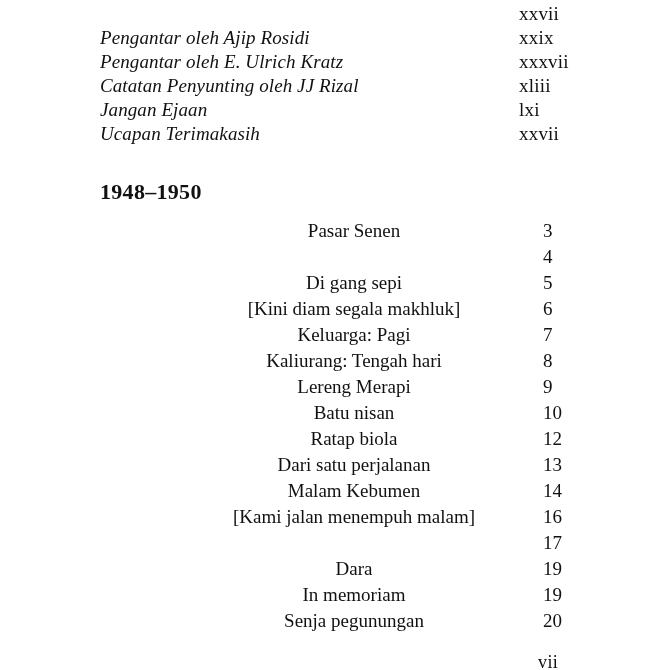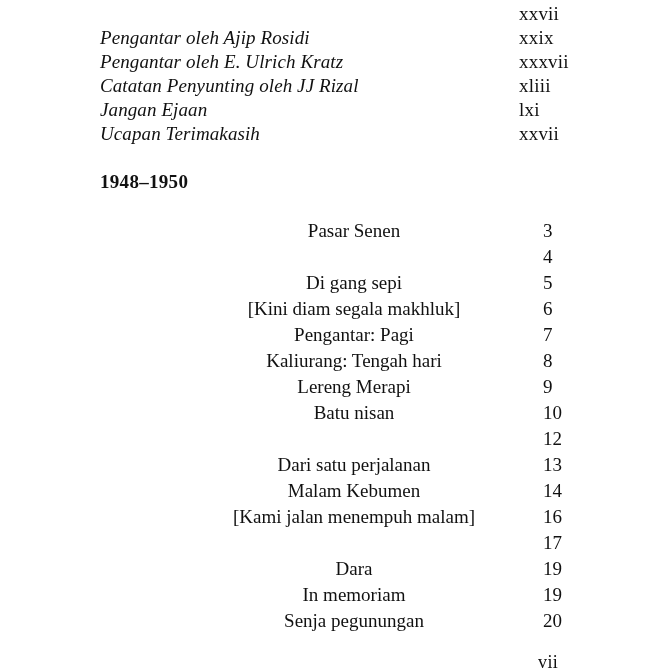--- a/index.html
+++ b/index.html
@@ -50,22 +50,22 @@
     font-size: 19px;
     letter-spacing: 0.2px;
     margin-left: 8px;
   }
   .fm-row { position: relative; }
 
   
   .section-heading {
     position: absolute;
     left: 100px;
-    top: 171px;
-    font-size: 19px;
+    top: 179px;
+    font-size: 22px;
     font-weight: bold;
     letter-spacing: 0.3px;
   }
 
   
   .poemlist {
     position: absolute;
     left: 124px;
     top: 218px;
     width: 460px;
@@ -127,25 +127,25 @@
       </div>
     </div>
 
   <div class="section-heading">1948–1950</div>
 
   <div class="poemlist">
       <div class="poem-row"><span class="poem-title">Pasar Senen</span><span class="poem-page">3</span></div>
       <div class="poem-row"><span class="poem-page">4</span></div>
       <div class="poem-row"><span class="poem-title">Di gang sepi</span><span class="poem-page">5</span></div>
       <div class="poem-row"><span class="poem-title">[Kini diam segala makhluk]</span><span class="poem-page">6</span></div>
-      <div class="poem-row"><span class="poem-title">Pengantar: Pagi</span><span class="poem-page">7</span></div>
+      <div class="poem-row"><span class="poem-title">Keluarga: Pagi</span><span class="poem-page">7</span></div>
       <div class="poem-row"><span class="poem-title">Kaliurang: Tengah hari</span><span class="poem-page">8</span></div>
       <div class="poem-row"><span class="poem-title">Lereng Merapi</span><span class="poem-page">9</span></div>
       <div class="poem-row"><span class="poem-title">Batu nisan</span><span class="poem-page">10</span></div>
-      <div class="poem-row"><span class="poem-page">12</span></div>
+      <div class="poem-row"><span class="poem-title">Ratap biola</span><span class="poem-page">12</span></div>
       <div class="poem-row"><span class="poem-title">Dari satu perjalanan</span><span class="poem-page">13</span></div>
       <div class="poem-row"><span class="poem-title">Malam Kebumen</span><span class="poem-page">14</span></div>
       <div class="poem-row"><span class="poem-title">[Kami jalan menempuh malam]</span><span class="poem-page">16</span></div>
       <div class="poem-row"><span class="poem-page">17</span></div>
       <div class="poem-row"><span class="poem-title">Dara</span><span class="poem-page">19</span></div>
       <div class="poem-row"><span class="poem-title">In memoriam</span><span class="poem-page">19</span></div>
       <div class="poem-row"><span class="poem-title">Senja pegunungan</span><span class="poem-page">20</span></div>
     </div>
 
   <div class="folio">vii</div>

